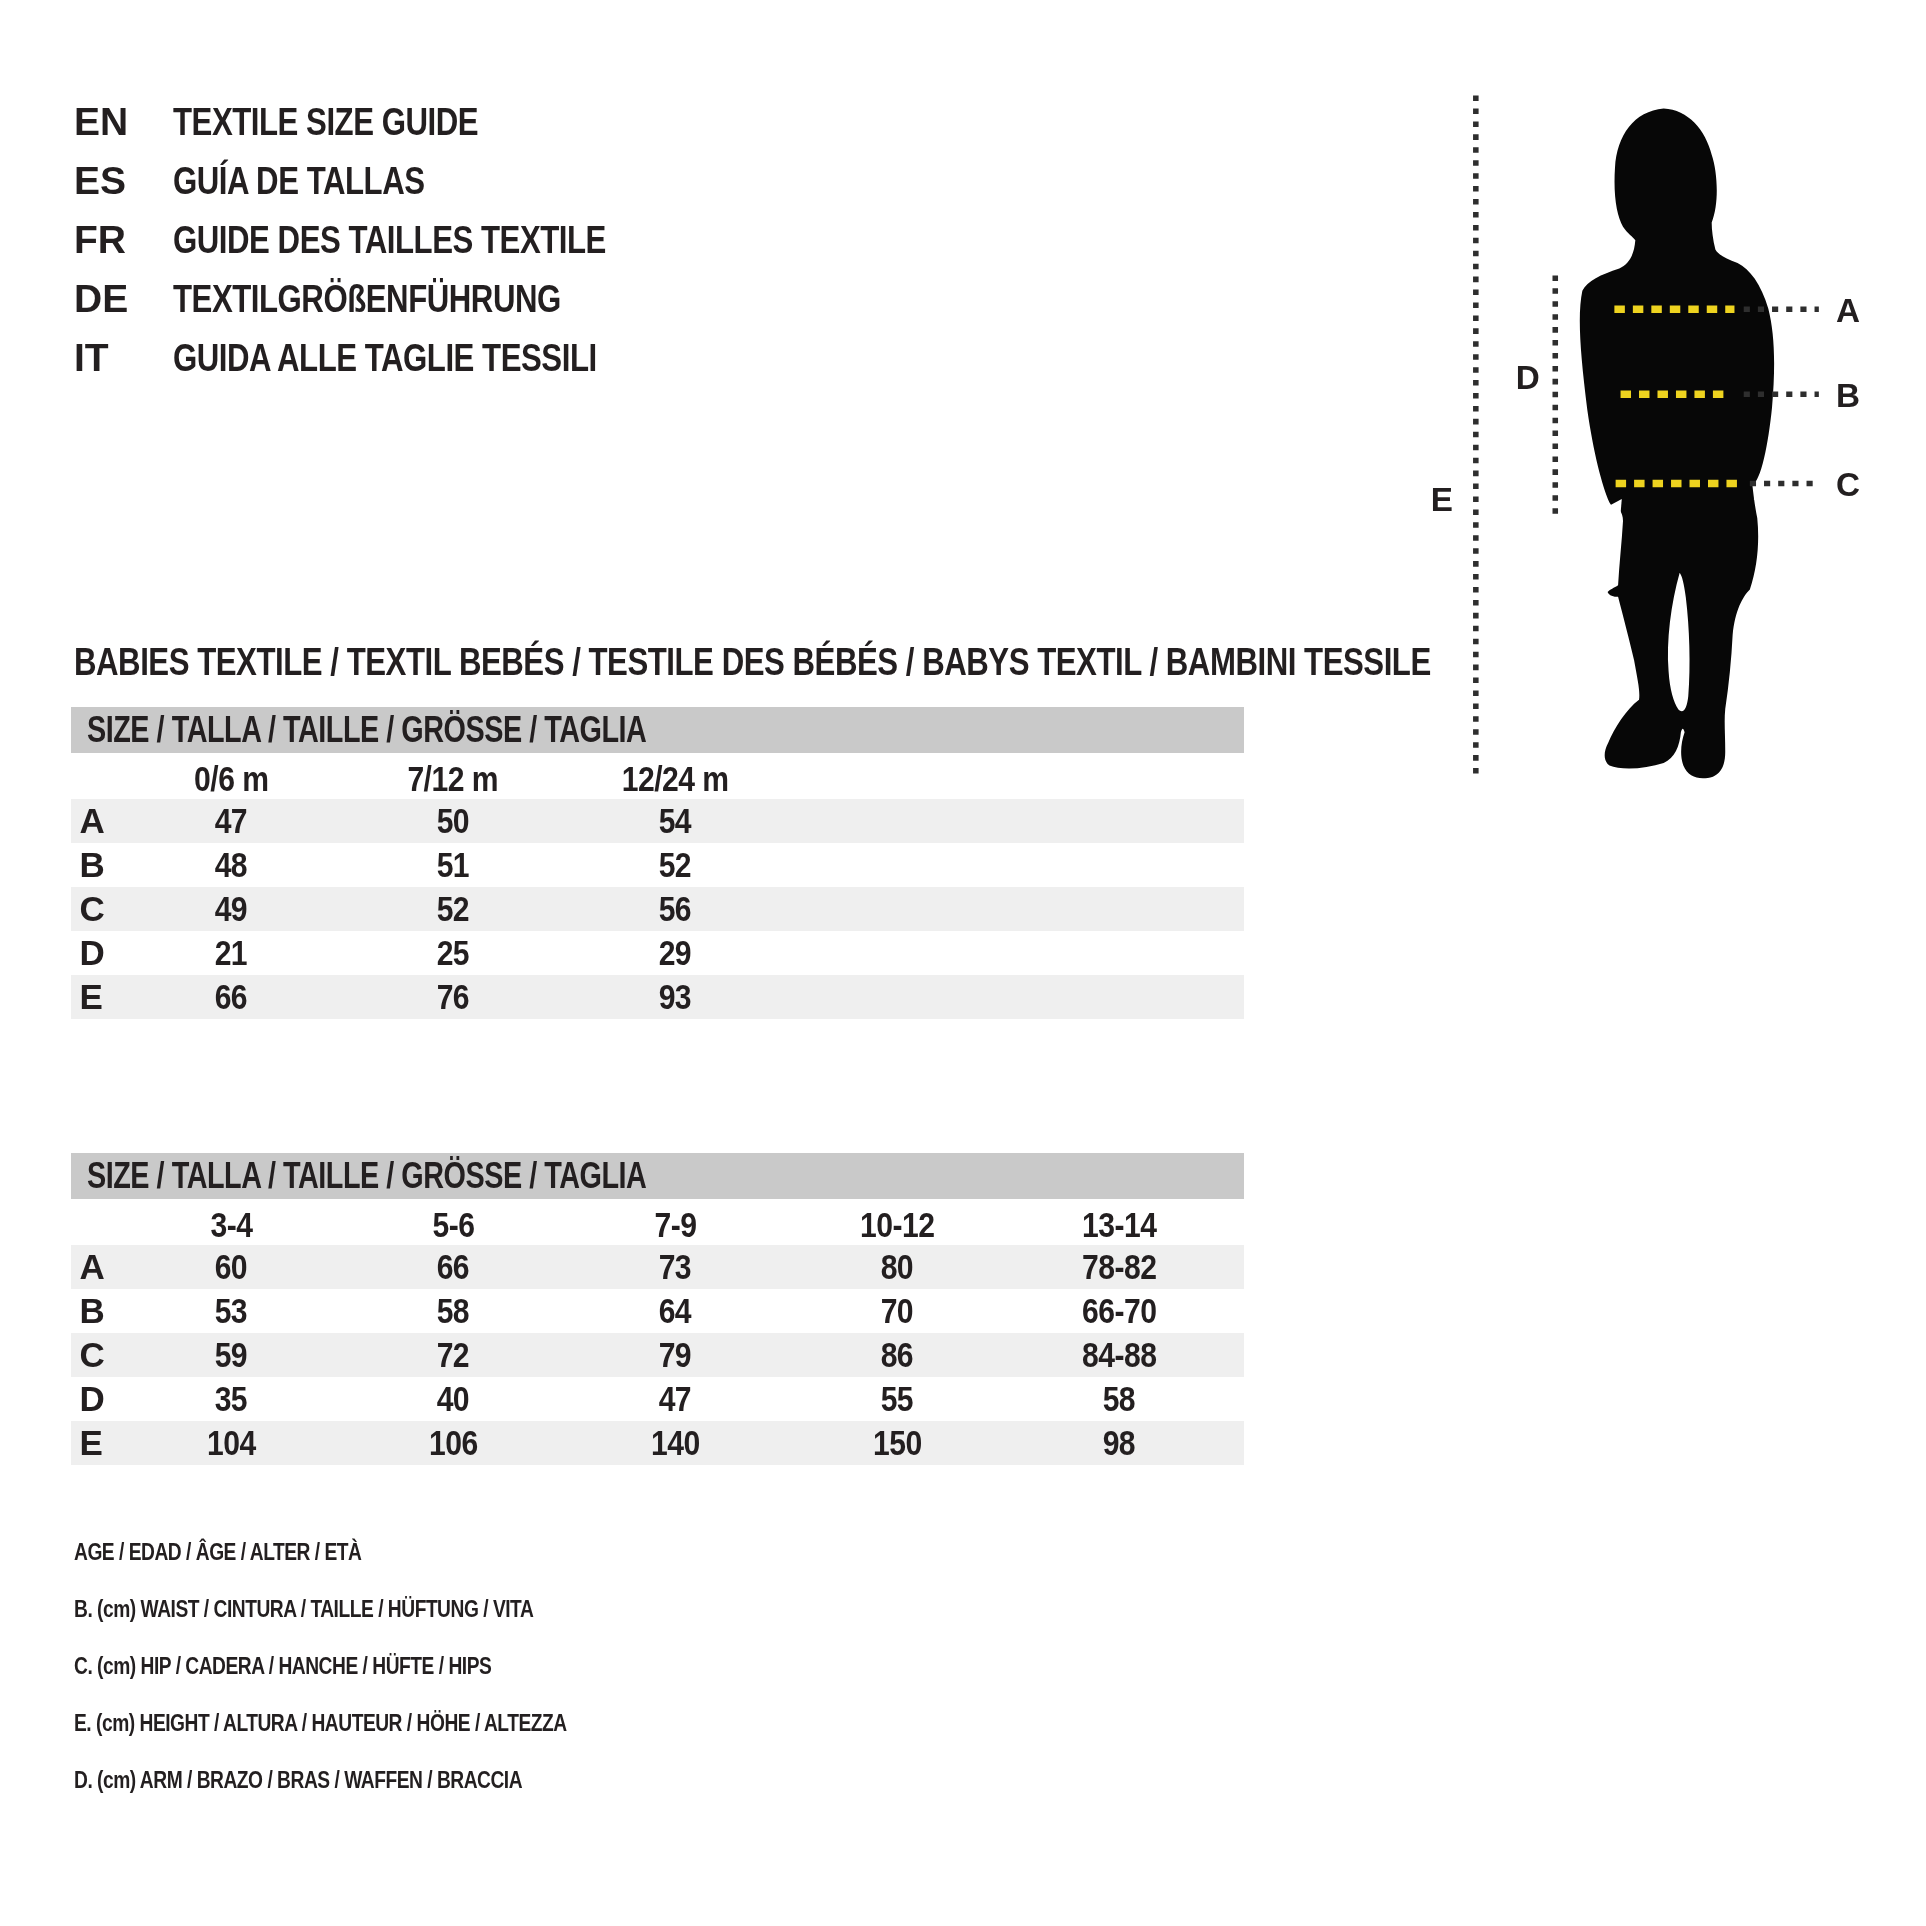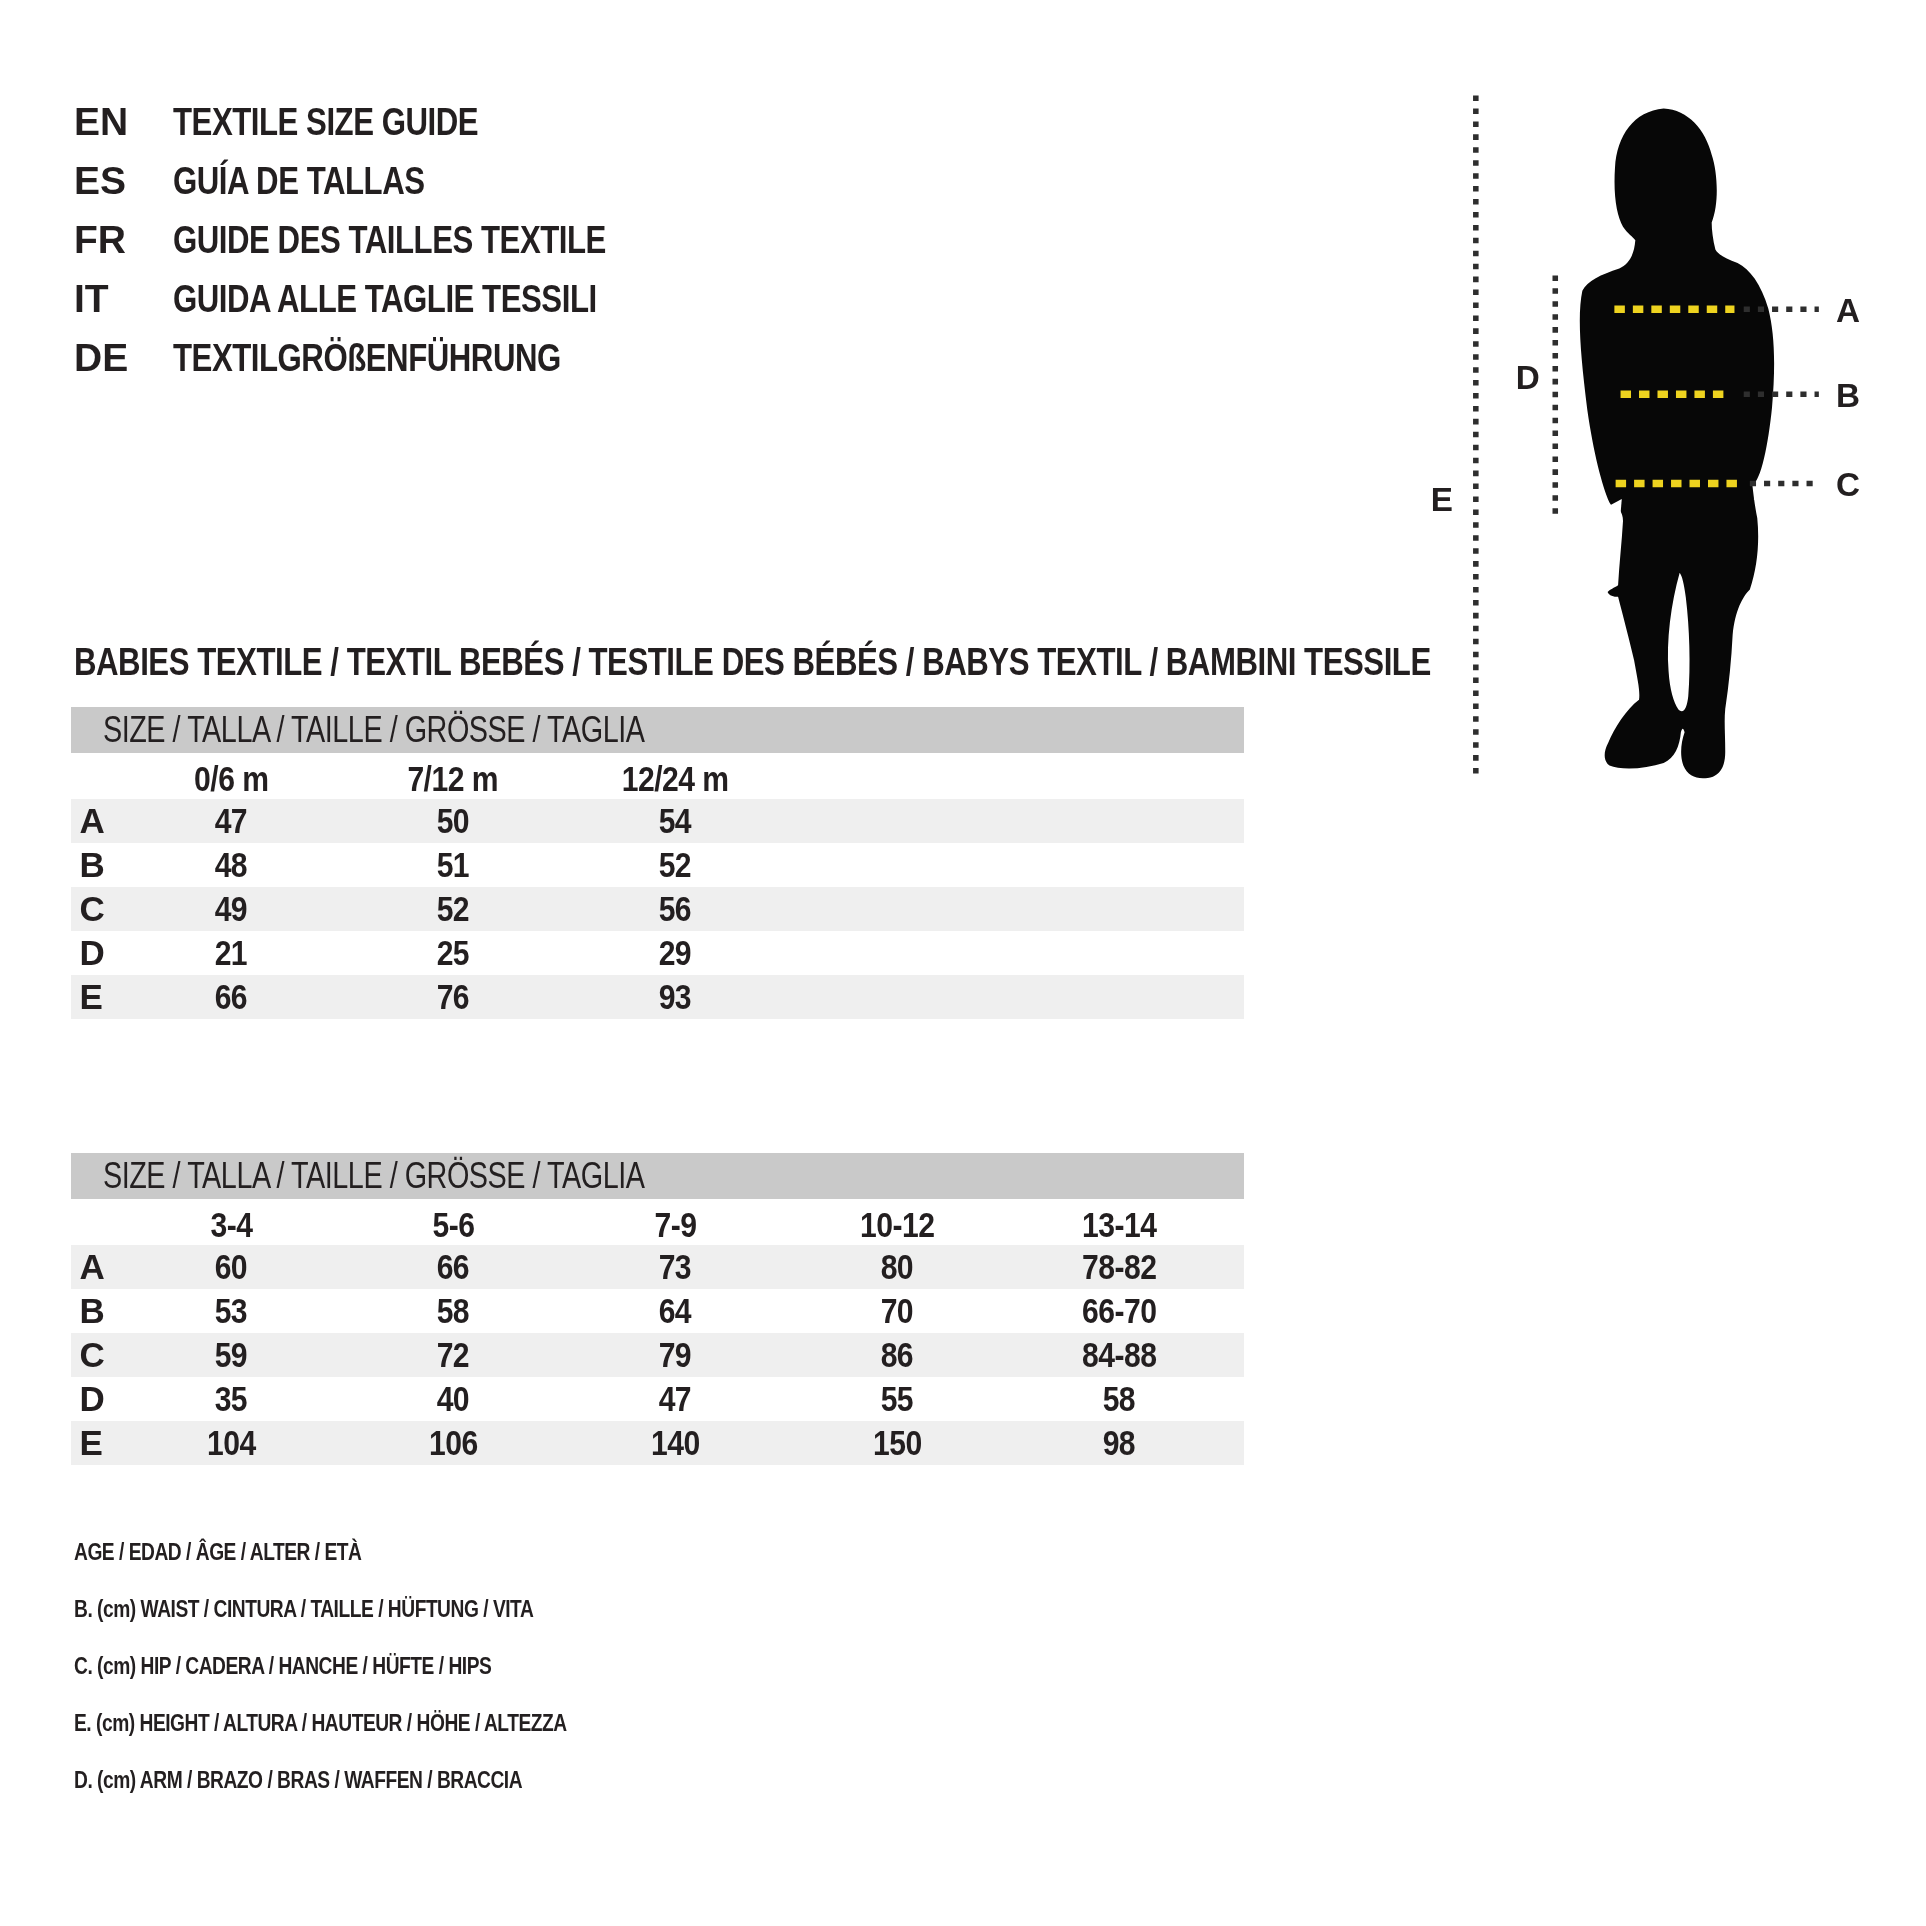--- a/index.html
+++ b/index.html
@@ -33,21 +33,21 @@
   .fig-label{font:700 54px "Liberation Sans", sans-serif;fill:var(--text);}
   .yln{stroke:var(--accent_yellow);stroke-width:12;stroke-dasharray:17 13;fill:none;}
   .dln{stroke:var(--dot_line);stroke-width:9;stroke-dasharray:10 13;fill:none;}
   .vln{stroke:var(--dot_line);stroke-width:9;stroke-dasharray:9 12;fill:none;}
 
   
   .sec-head{position:absolute;left:74px;font-size:39px;font-weight:700;line-height:43px;}
 
   
   .size-bar{position:absolute;left:71px;width:1173px;height:46px;background:var(--table_header_bg);
-            display:flex;align-items:center;padding-left:32px;font-size:36px;font-weight:400;}
+            display:flex;align-items:center;padding-left:16px;font-size:36px;font-weight:700;}
   .tgrid{position:absolute;left:71px;width:1173px;}
   .trow{display:grid;align-items:center;height:44px;font-size:35px;font-weight:600;}
   .cols3{grid-template-columns:49px 222px 222px 222px 1fr;}
   .cols5{grid-template-columns:49px 222px 222px 222px 222px 222px 1fr;}
   .thead-row{height:41px;font-weight:600;}
   .stripe{background:var(--row_stripe);}
   .tlabel{padding-left:8.6px;font-weight:700;}
   .tcell{text-align:center;}
 
   
@@ -66,26 +66,26 @@
     </div>
     <div class="lang-row">
       <span class="lang-code">ES</span>
       <span class="cond">GUÍA DE TALLAS</span>
     </div>
     <div class="lang-row">
       <span class="lang-code">FR</span>
       <span class="cond">GUIDE DES TAILLES TEXTILE</span>
     </div>
     <div class="lang-row">
+      <span class="lang-code">DE</span>
+      <span class="cond">TEXTILGRÖßENFÜHRUNG</span>
+    </div>
+    <div class="lang-row">
       <span class="lang-code">IT</span>
       <span class="cond">GUIDA ALLE TAGLIE TESSILI</span>
-    </div>
-    <div class="lang-row">
-      <span class="lang-code">DE</span>
-      <span class="cond">TEXTILGRÖßENFÜHRUNG</span>
     </div>
   </div>
 
   <svg class="figure" viewBox="0 0 846 1200" xmlns="http://www.w3.org/2000/svg">
 
     <line class="vln" x1="115" y1="35" x2="115" y2="1148"></line>
 
     <line class="vln" x1="244" y1="327" x2="244" y2="718"></line>
 
     <path fill="var(--silhouette)" d="

